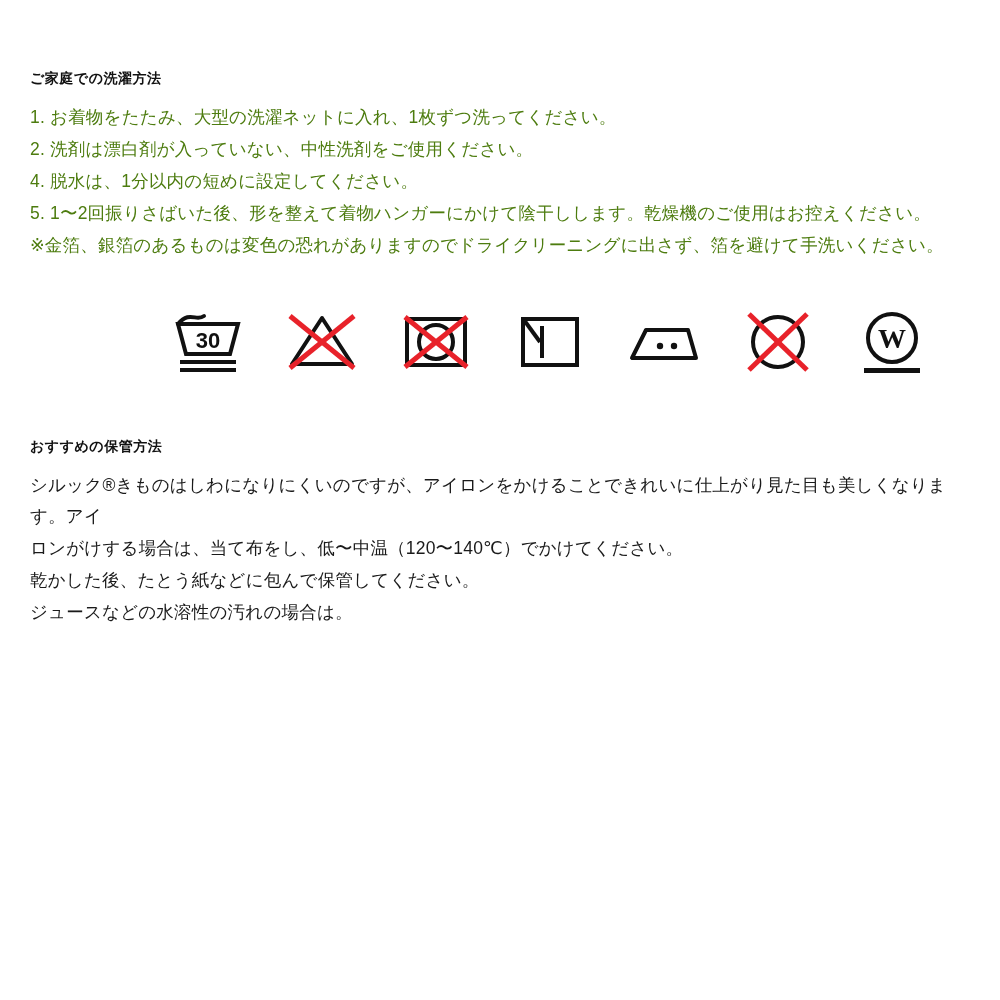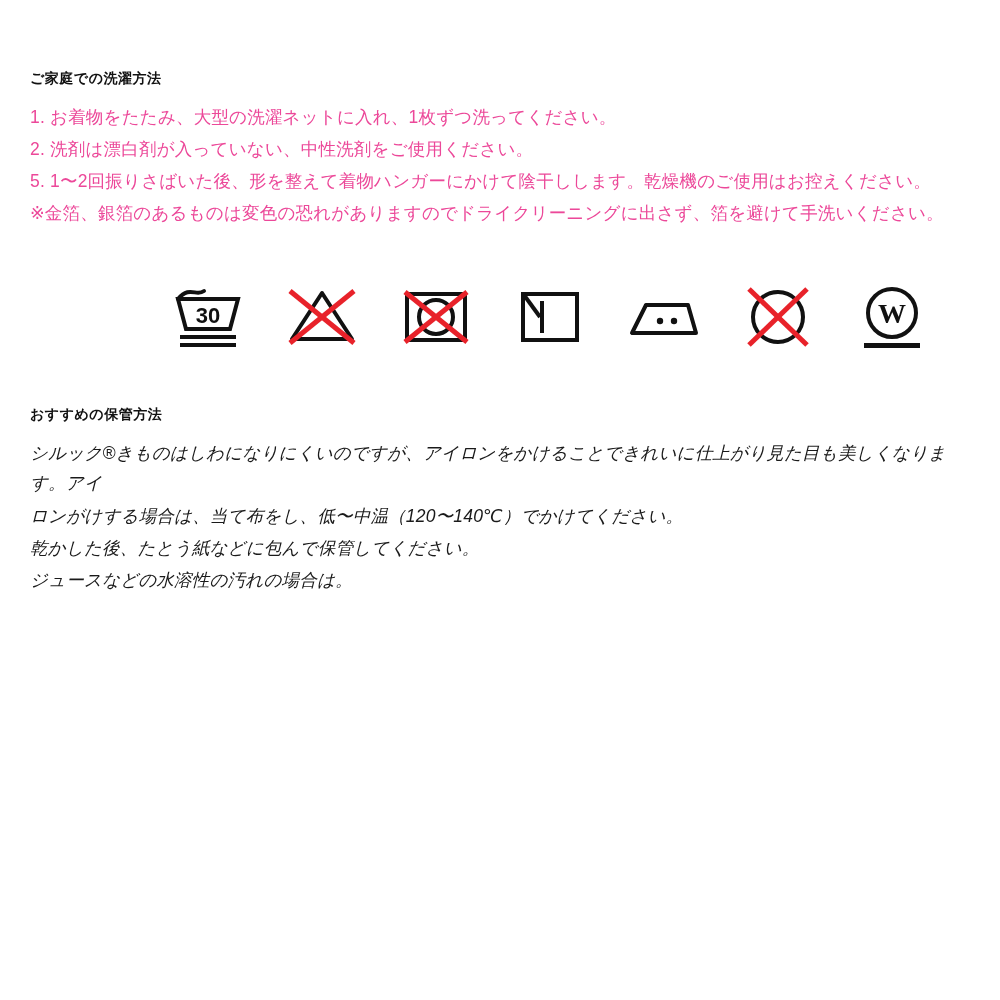--- a/index.html
+++ b/index.html
@@ -24,40 +24,39 @@
   .section-heading {
     font-size: 14px;
     font-weight: bold;
     letter-spacing: 0.5px;
     margin: 0 0 14px 0;
     color: #111;
   }
   .line {
     font-size: 17.5px;
     line-height: 1.72;
-    color: #ec4899;
+    color: #4d7c0f;
     margin: 0;
     letter-spacing: 0.2px;
   }
   .block-lines .line {
     margin-bottom: 2px;
   }
   .para {
     font-size: 17.5px;
     line-height: 1.72;
     color: #1a1a1a;
     margin: 0 0 2px 0;
     letter-spacing: 0.2px;
-    font-style: italic;
   }
 
   
   .symbols {
     display: flex;
-    align-items: center;
+    align-items: flex-start;
     justify-content: flex-start;
     gap: 38px;
     margin: 42px 0 46px 140px;
     height: 90px;
   }
   .sym {
     position: relative;
     width: 76px;
     height: 76px;
   }
@@ -73,20 +72,21 @@
 </head>
 <body>
 
 <div class="page">
 
   <h2 class="section-heading">ご家庭での洗濯方法</h2>
 
   <div class="block-lines">
     <p class="line">1. お着物をたたみ、大型の洗濯ネットに入れ、1枚ずつ洗ってください。</p>
     <p class="line">2. 洗剤は漂白剤が入っていない、中性洗剤をご使用ください。</p>
+    <p class="line">4. 脱水は、1分以内の短めに設定してください。</p>
     <p class="line">5. 1〜2回振りさばいた後、形を整えて着物ハンガーにかけて陰干しします。乾燥機のご使用はお控えください。</p>
     <p class="line">※金箔、銀箔のあるものは変色の恐れがありますのでドライクリーニングに出さず、箔を避けて手洗いください。</p>
   </div>
 
   <div class="symbols">
 
     <div class="sym">
       <svg viewBox="0 0 76 76" xmlns="http://www.w3.org/2000/svg">
         <path d="M8 22 L68 22 L60 52 L16 52 Z" fill="none" stroke="#111" stroke-width="4"></path>
         <path d="M8 22 C20 8, 26 20, 34 14" fill="none" stroke="#111" stroke-width="4" stroke-linecap="round"></path>

